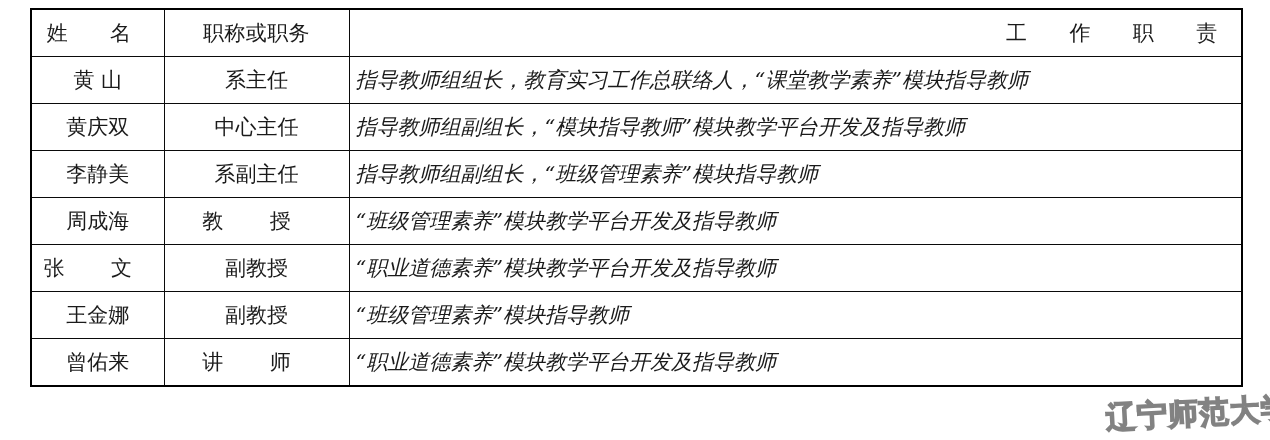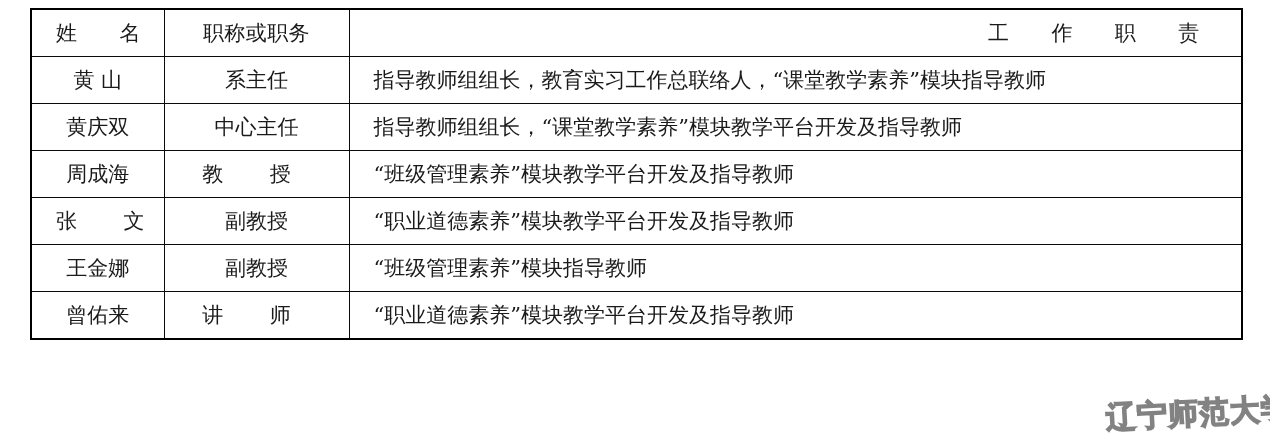--- a/index.html
+++ b/index.html
@@ -34,37 +34,37 @@
   }
 
   table.duty-table col.c-name { width: 133px; }
   table.duty-table col.c-title { width: 185px; }
   table.duty-table col.c-duty  { width: 893px; }
 
   table.duty-table td,
   table.duty-table th {
     border: 1px solid #0a0a0a;
     height: 46px;
-    padding: 0 24px;
+    padding: 0 6px;
     font-weight: normal;
     font-size: 21px;
     line-height: 1.15;
     color: #1a1a1a;
     vertical-align: middle;
     white-space: nowrap;
     overflow: hidden;
   }
 
   
   table.duty-table {
     border: 2px solid #000000;
   }
 
   .cell-center { text-align: center; }
-  .cell-left   { text-align: left; padding-left: 14px; }
+  .cell-left   { text-align: left; padding-left: 14px; font-style: italic; }
   .sp-wide { letter-spacing: 0.95em; padding-left: 0.95em; }
 
   .hdr-name  { letter-spacing: 0.85em; padding-left: 0.85em; }
   .hdr-title { letter-spacing: 0.02em; }
   .hdr-duty  { letter-spacing: 0.85em; padding-left: 0.85em; text-align: right; }
 
   
   .watermark {
     position: absolute;
     left: 1106px;
@@ -104,23 +104,28 @@
 
       <tr>
         <td class="cell-center">黄  山</td>
         <td class="cell-center">系主任</td>
         <td class="cell-left">指导教师组组长，教育实习工作总联络人，“课堂教学素养”模块指导教师</td>
       </tr>
 
       <tr>
         <td class="cell-center">黄庆双</td>
         <td class="cell-center">中心主任</td>
-        <td class="cell-left">指导教师组组长，“课堂教学素养”模块教学平台开发及指导教师</td>
+        <td class="cell-left">指导教师组副组长，“模块指导教师”模块教学平台开发及指导教师</td>
       </tr>
 
+      <tr>
+        <td class="cell-center">李静美</td>
+        <td class="cell-center">系副主任</td>
+        <td class="cell-left">指导教师组副组长，“班级管理素养”模块指导教师</td>
+      </tr>
 
       <tr>
         <td class="cell-center">周成海</td>
         <td class="cell-center sp-wide">教  授</td>
         <td class="cell-left">“班级管理素养”模块教学平台开发及指导教师</td>
       </tr>
 
       <tr>
         <td class="cell-center sp-wide">张  文</td>
         <td class="cell-center">副教授</td>

